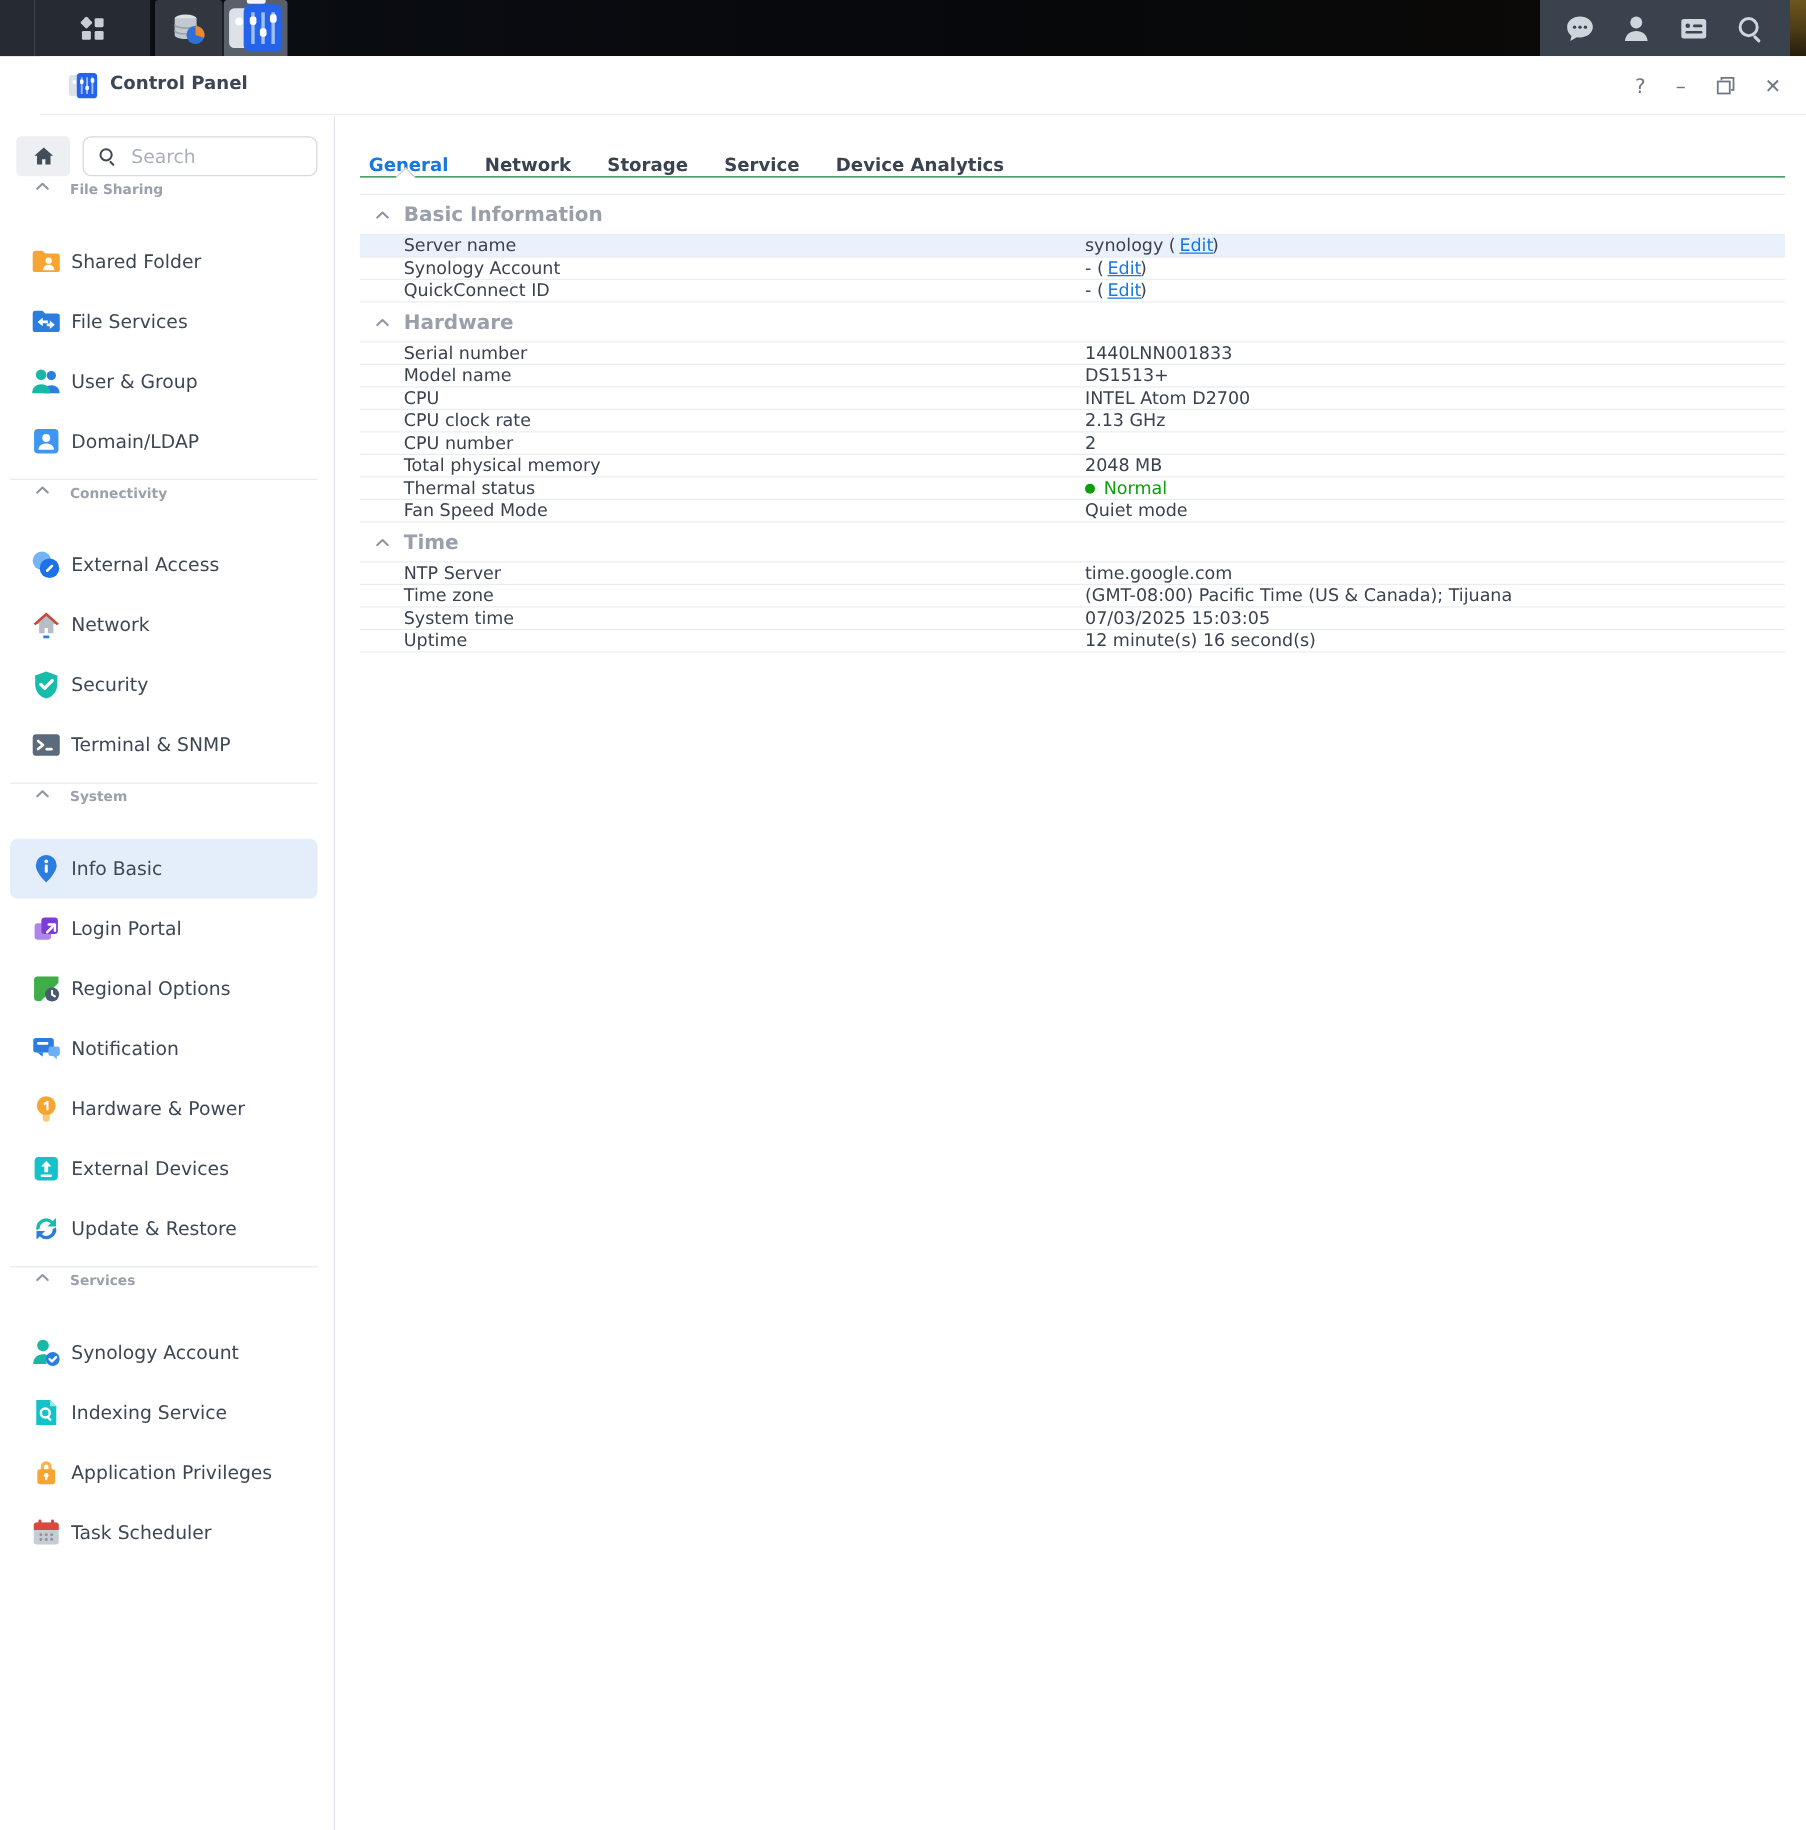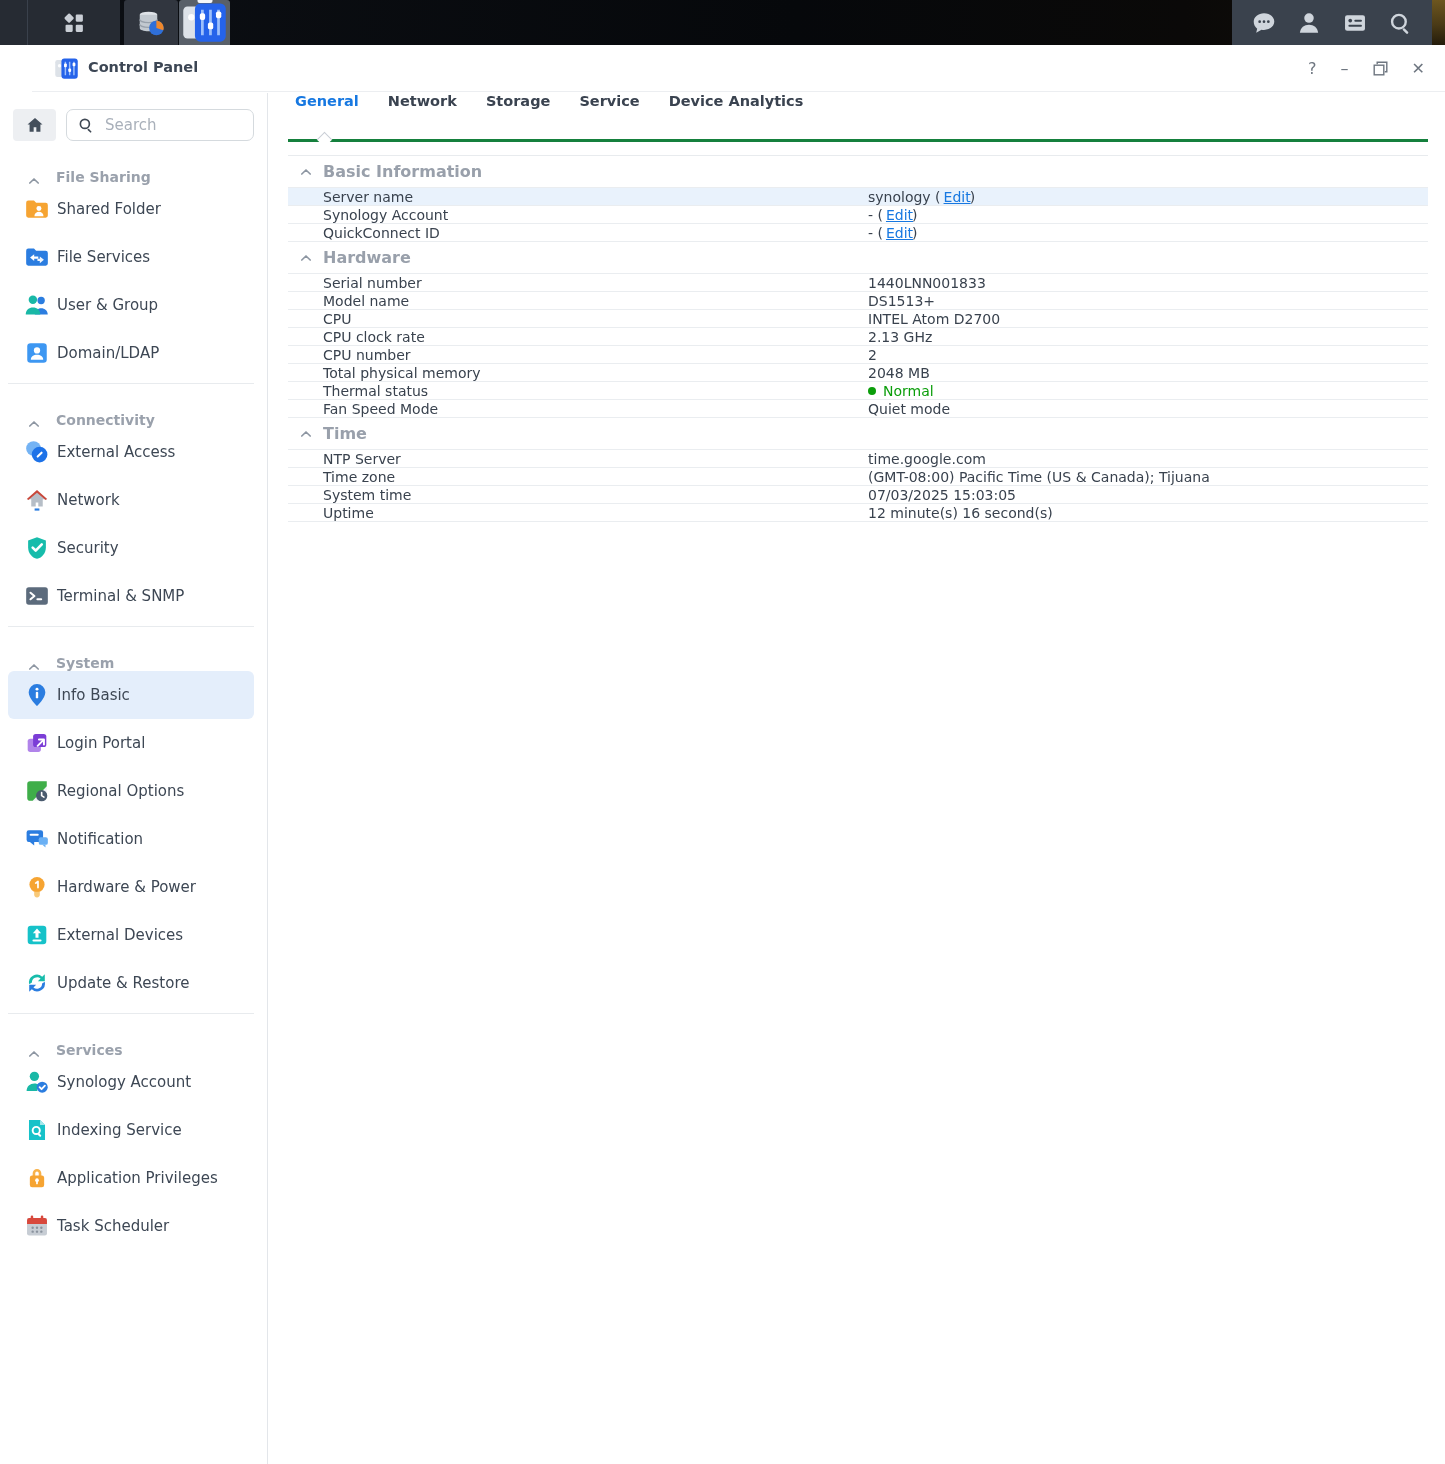--- a/index.html
+++ b/index.html
@@ -64,38 +64,38 @@
   .search-box{
     flex:1; height:32px; border:1px solid #d5dade; border-radius:7px; background:#fff;
     display:flex; align-items:center; padding:0 10px; gap:8px;
   }
   .search-box input{
     border:none; outline:none; font-size:15px; color:#3d4754; width:100%;
     font-family:inherit; background:transparent;
   }
   .search-box input::placeholder{ color:#a9b0ba; }
   .sb-group-header{
-    height:40px; margin-top:4px; display:flex; align-items:flex-end;
-    padding-left:28px; gap:16px; color:#9aa1ac; font-weight:bold; font-size:14px; cursor:pointer;
+    height:40px; margin-top:4px; display:flex; align-items:flex-start;
+    padding-left:28px; gap:16px; color:#9aa1ac; font-weight:bold; font-size:11px; cursor:pointer;
   }
   .sb-item{
     height:48px; margin:0 13px 0 8px; border-radius:6px;
     display:flex; align-items:center; padding-left:16px; gap:7px;
     font-size:15px; color:#3d4754; cursor:pointer;
   }
   .sb-item .icon{ width:26px; height:26px; flex:none; }
   .sb-item.selected{ background:#e4eefb; }
   .sb-divider{ height:1px; background:#e8ebee; margin:6px 13px 2px 8px; }
 
   
   .content{ position:absolute; top:48px; left:269px; right:0; bottom:0; background:#fff; }
   .tabbar{
     position:absolute; top:0; left:19px; width:1140px; height:49px;
-    border-bottom:3px solid #15803d;
-    display:flex; align-items:flex-start; gap:29px; padding-left:7px;
+    border-bottom:1px solid #15803d;
+    display:flex; align-items:flex-end; gap:29px; padding-left:7px;
   }
   .tab{ font-size:14.5px; font-weight:bold; color:#3a4350; cursor:pointer; }
   .tab.active{ color:#1778e1; }
   .notch{
     position:absolute; left:31px; bottom:-6px; width:11px; height:11px;
     background:#fff; border-top:1px solid #c9ced5; border-left:1px solid #c9ced5;
     transform:rotate(45deg);
   }
   .panel{ position:absolute; top:62px; left:19px; width:1140px; border-top:1px solid #e8ebee; }
   .section-header{

